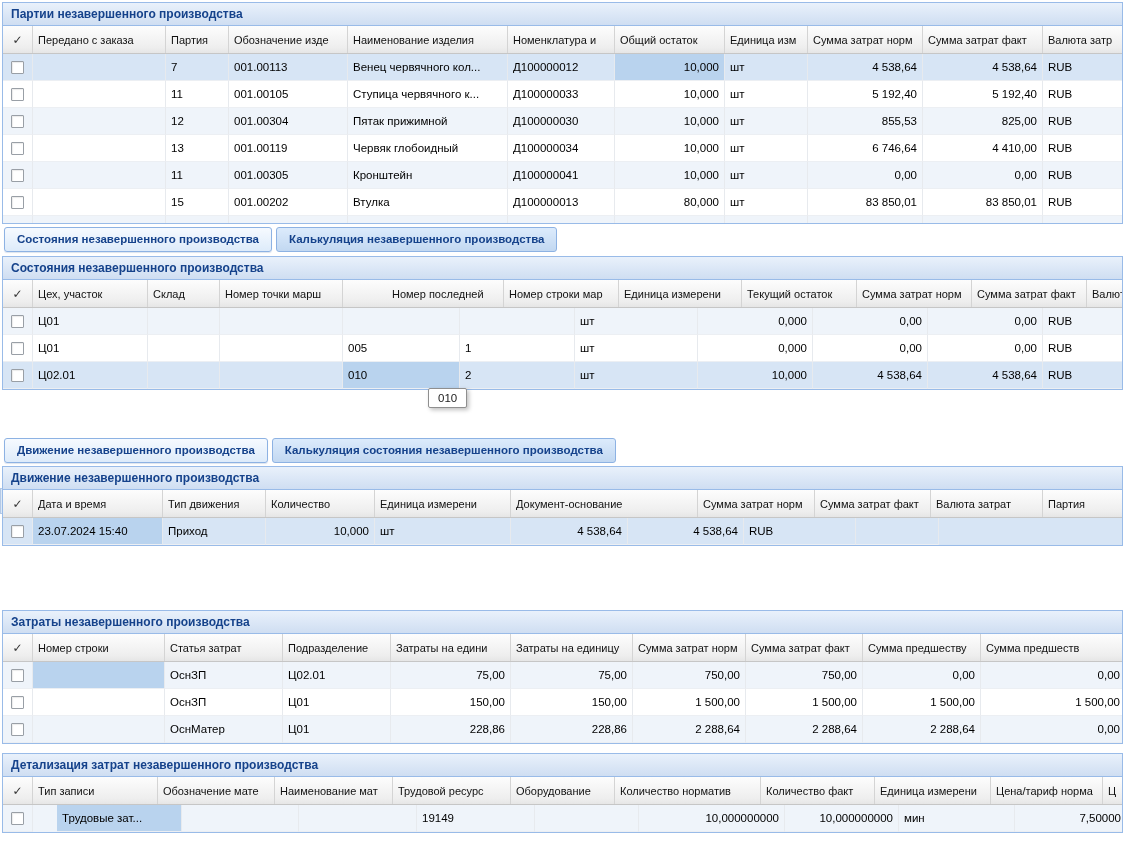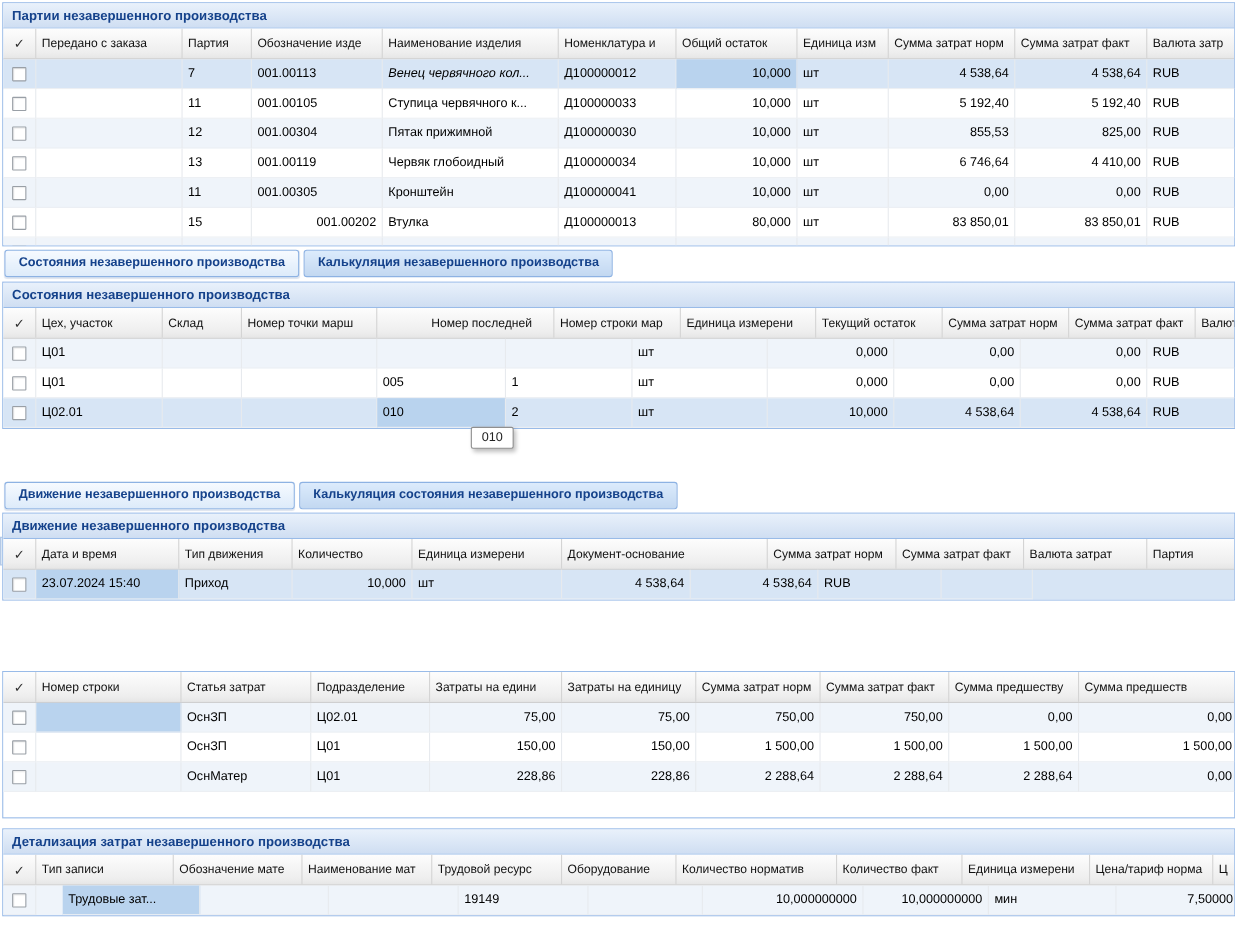--- a/index.html
+++ b/index.html
@@ -107,21 +107,21 @@
         <div class="grid-hcell" style="width: 83px;">Валюта затр</div>
       </div>
       <div>
         <div class="grid-row stripe selected">
           <div class="grid-cell chk" style="width: 30px;">
             <span class="checkbox"></span>
           </div>
           <div class="grid-cell a-l" style="width: 133px;"></div>
           <div class="grid-cell a-l" style="width: 63px;">7</div>
           <div class="grid-cell a-l" style="width: 119px;">001.00113</div>
-          <div class="grid-cell a-l" style="width: 160px; font-style: italic;">Венец червячного кол...</div>
+          <div class="grid-cell a-l" style="width: 160px;">Венец червячного кол...</div>
           <div class="grid-cell a-l" style="width: 107px;">Д100000012</div>
           <div class="grid-cell a-r focused" style="width: 110px;">10,000</div>
           <div class="grid-cell a-l" style="width: 83px;">шт</div>
           <div class="grid-cell a-r" style="width: 115px;">4 538,64</div>
           <div class="grid-cell a-r" style="width: 120px;">4 538,64</div>
           <div class="grid-cell a-l" style="width: 83px;">RUB</div>
         </div>
         <div class="grid-row">
           <div class="grid-cell chk" style="width: 30px;">
             <span class="checkbox"></span>
@@ -181,21 +181,21 @@
           <div class="grid-cell a-r" style="width: 115px;">0,00</div>
           <div class="grid-cell a-r" style="width: 120px;">0,00</div>
           <div class="grid-cell a-l" style="width: 83px;">RUB</div>
         </div>
         <div class="grid-row">
           <div class="grid-cell chk" style="width: 30px;">
             <span class="checkbox"></span>
           </div>
           <div class="grid-cell a-l" style="width: 133px;"></div>
           <div class="grid-cell a-l" style="width: 63px;">15</div>
-          <div class="grid-cell a-l" style="width: 119px; text-align: right;">001.00202</div>
+          <div class="grid-cell a-l" style="width: 119px;">001.00202</div>
           <div class="grid-cell a-l" style="width: 160px;">Втулка</div>
           <div class="grid-cell a-l" style="width: 107px;">Д100000013</div>
           <div class="grid-cell a-r" style="width: 110px;">80,000</div>
           <div class="grid-cell a-l" style="width: 83px;">шт</div>
           <div class="grid-cell a-r" style="width: 115px;">83 850,01</div>
           <div class="grid-cell a-r" style="width: 120px;">83 850,01</div>
           <div class="grid-cell a-l" style="width: 83px;">RUB</div>
         </div>
         <div class="grid-row stripe">
           <div class="grid-cell chk" style="width: 30px;">
@@ -325,20 +325,21 @@
           <div class="grid-cell a-r" style="width: 117px;">4 538,64</div>
           <div class="grid-cell a-r" style="width: 116px;">4 538,64</div>
           <div class="grid-cell a-l" style="width: 112px;">RUB</div>
           <div class="grid-cell a-l" style="width: 83px;"></div>
         </div>
       </div>
     </div>
 </div>
 
 <div class="panel" style="top:610px;height:134px;">
+  <div class="panel-title">Затраты незавершенного производства</div>
   <div class="grid">
       <div class="grid-hdr">
         <div class="grid-hcell chk" style="width: 30px;">✓</div>
         <div class="grid-hcell" style="width: 132px;">Номер строки</div>
         <div class="grid-hcell" style="width: 118px;">Статья затрат</div>
         <div class="grid-hcell" style="width: 108px;">Подразделение</div>
         <div class="grid-hcell" style="width: 120px;">Затраты на едини</div>
         <div class="grid-hcell" style="width: 122px;">Затраты на единицу</div>
         <div class="grid-hcell" style="width: 113px;">Сумма затрат норм</div>
         <div class="grid-hcell" style="width: 117px;">Сумма затрат факт</div>

